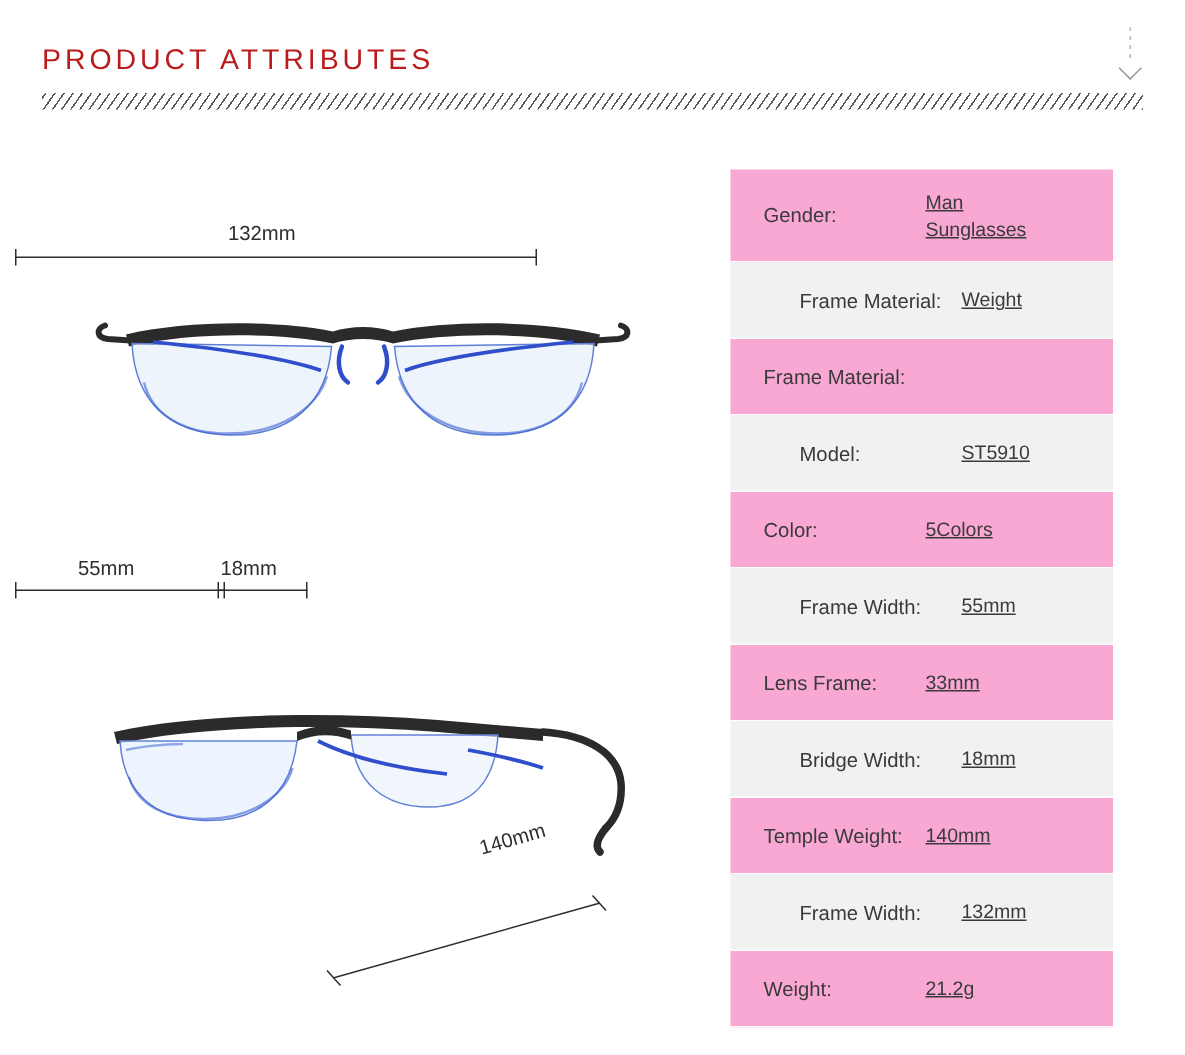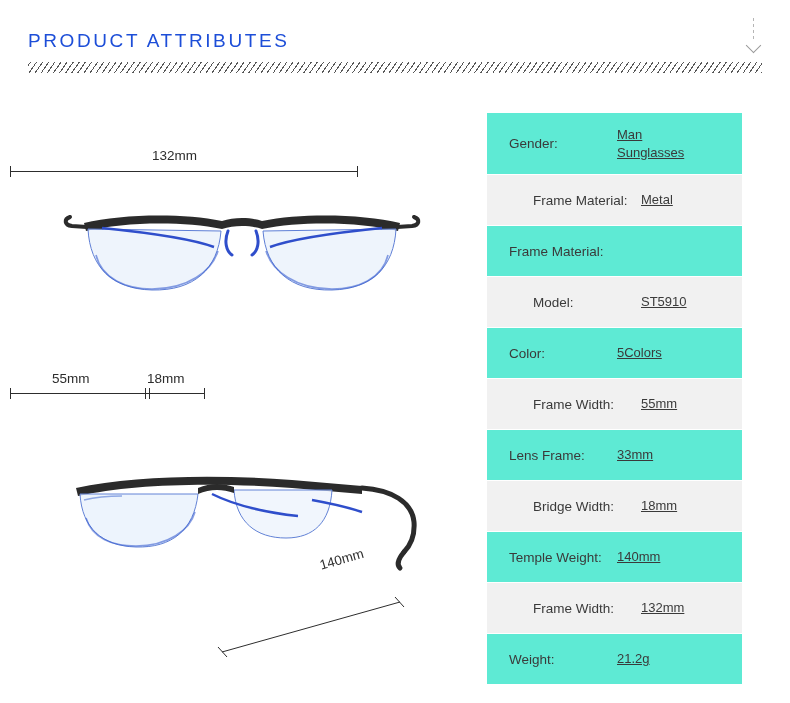--- a/index.html
+++ b/index.html
@@ -24,21 +24,21 @@
     left: 0; top: 0;
     width: 790px;
     height: 72px;
   }
   .header-title {
     position: absolute;
     left: 28px;
     top: 30px;
     font-size: 19px;
     letter-spacing: 2.6px;
-    color: #1d4ed8;
+    color: #b91c1c;
     font-weight: normal;
     white-space: nowrap;
   }
   .header-hatch {
     position: absolute;
     left: 28px;
     top: 62px;
     width: 734px;
     height: 11px;
     background-image: repeating-linear-gradient(
@@ -129,21 +129,21 @@
     width: 255px;
     background: #fafafa;
     border-top: 1px solid #ffffff;
   }
   .spec-row {
     position: relative;
     display: flex;
     align-items: center;
     height: 51px;
     padding: 0 0 0 22px;
-    background: #5eead4;
+    background: #f9a8d4;
     border-bottom: 1px solid #ffffff;
   }
   .spec-row.alt { background: #f1f1f1; padding-left: 46px; }
   .spec-row.tall { height: 62px; align-items: center; }
   .spec-label {
     width: 108px;
     font-size: 13.5px;
     color: #3a3a3a;
     white-space: nowrap;
   }
@@ -248,21 +248,21 @@
   <div class="spec-table">
 
     <div class="spec-row tall">
       <div class="spec-label">Gender:</div>
       <div class="spec-value">Man
 Sunglasses</div>
     </div>
 
     <div class="spec-row alt">
       <div class="spec-label">Frame Material:</div>
-      <div class="spec-value">Metal</div>
+      <div class="spec-value">Weight</div>
     </div>
 
     <div class="spec-row">
       <div class="spec-label">Frame Material:</div>
     </div>
 
     <div class="spec-row alt">
       <div class="spec-label">Model:</div>
       <div class="spec-value">ST5910</div>
     </div>

